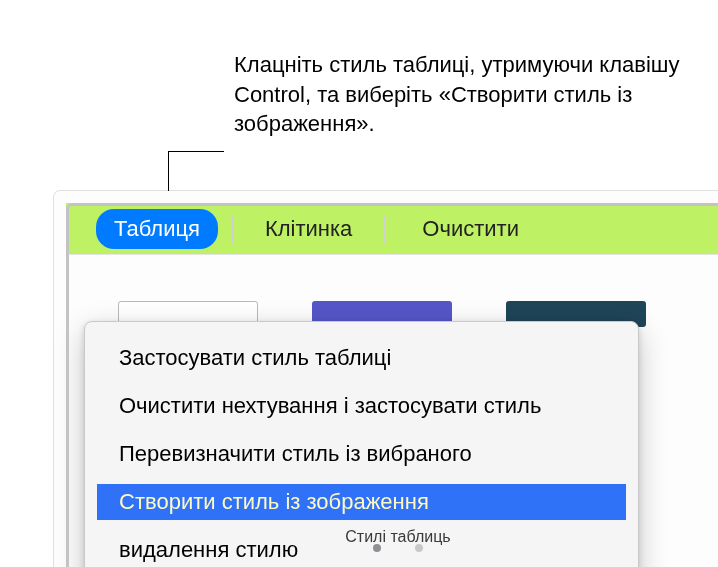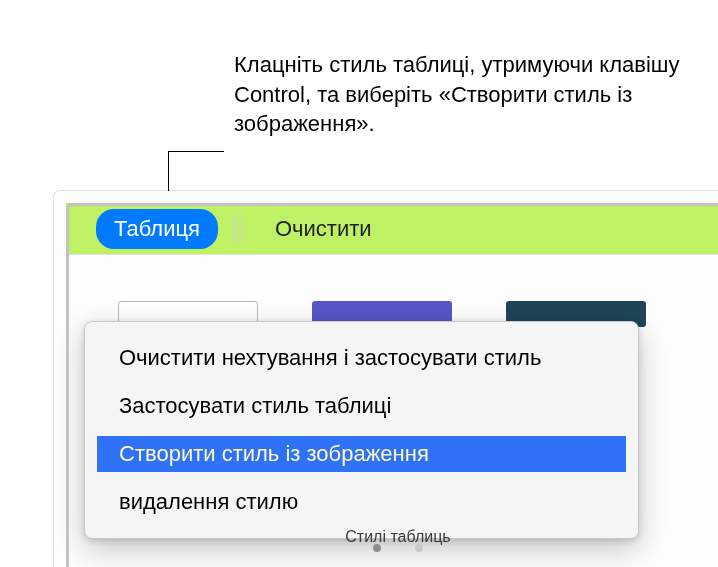--- a/index.html
+++ b/index.html
@@ -176,20 +176,21 @@
 
 <div class="annotation">Клацніть стиль таблиці, утримуючи клавішу Control, та виберіть «Створити стиль із зображення».</div>
 <div class="leader-horiz"></div>
 <div class="leader-line"></div>
 
 <div class="panel-wrap">
 
   <div class="tabs">
     <div class="tab active">Таблиця</div>
     <div class="tab-divider"></div>
+    <div class="tab">Клітинка</div>
     <div class="tab-divider"></div>
     <div class="tab-divider"></div>
     <div class="tab">Очистити</div>
   </div>
 
   <div class="styles-row">
     <div class="style-thumb thumb1">
       <div class="grid">
           <div></div>
           <div></div>
@@ -209,22 +210,23 @@
       <div class="grid">
           <div></div>
           <div></div>
           <div></div>
           <div></div>
         </div>
     </div>
   </div>
 
   <div class="context-menu">
+    <div class="menu-item">Застосувати стиль таблиці</div>
     <div class="menu-item">Очистити нехтування і застосувати стиль</div>
-    <div class="menu-item">Застосувати стиль таблиці</div>
+    <div class="menu-item">Перевизначити стиль із вибраного</div>
     <div class="menu-item highlight">Створити стиль із зображення</div>
     <div class="menu-item">видалення стилю</div>
   </div>
 
   <div class="styles-label">Стилі таблиць</div>
 
   <div class="page-dots">
     <div class="dot active"></div>
     <div class="dot"></div>
   </div>

